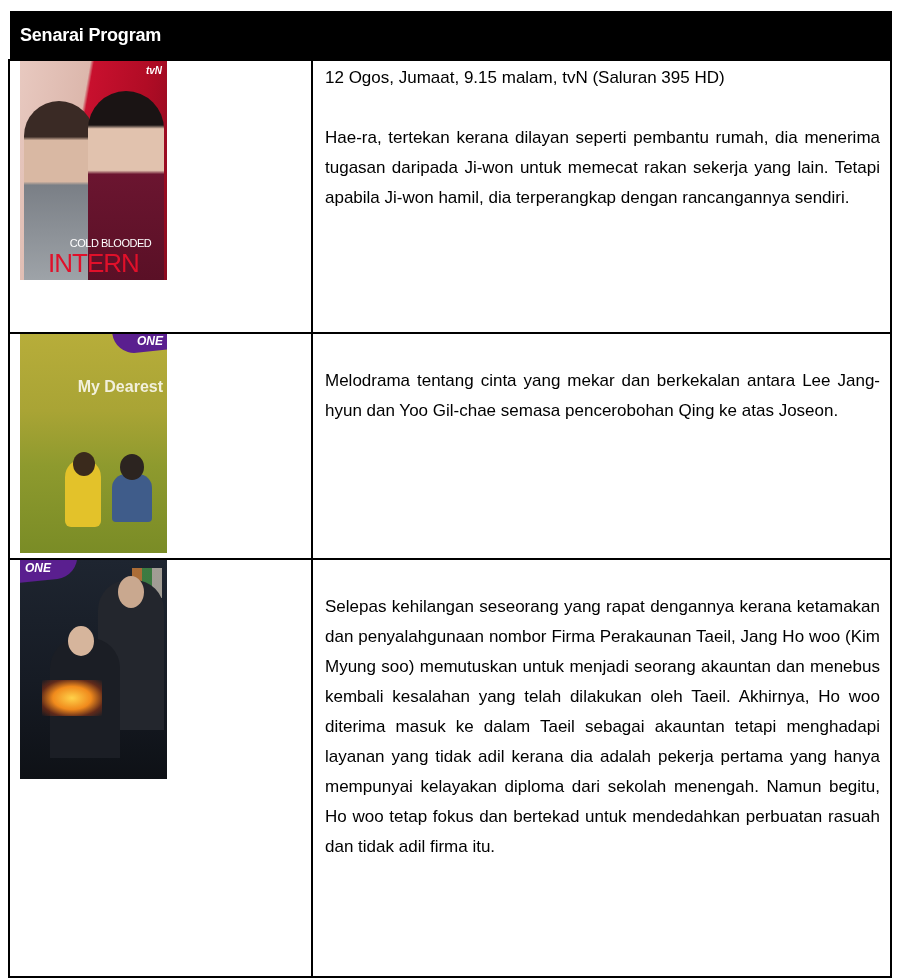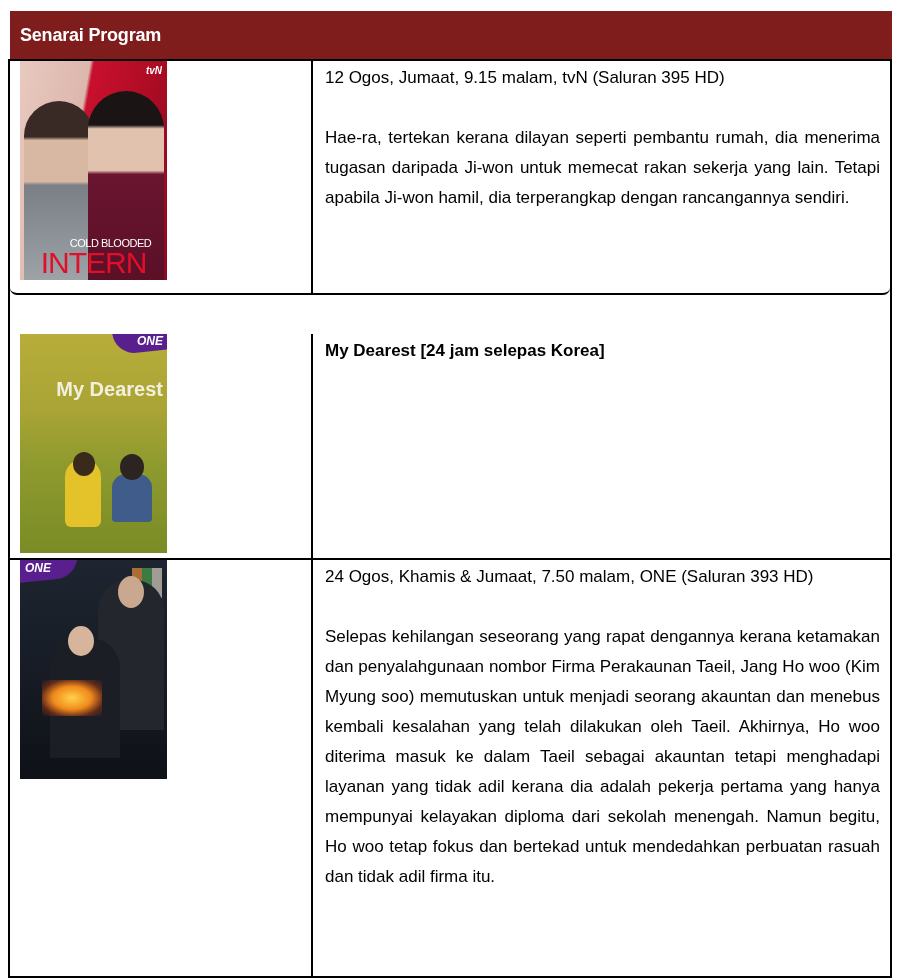--- a/index.html
+++ b/index.html
@@ -1,33 +1,33 @@
 <!DOCTYPE html>
 <html><head>
   <meta charset="utf-8">
   <style>
     * { box-sizing: border-box; margin: 0; padding: 0; }
     html, body { width: 900px; height: 980px; background: #ffffff; overflow: hidden; }
     body { font-family: "Liberation Sans", sans-serif; color: #000; position: relative; }
 
     .header {
       position: absolute; left: 10px; top: 11px; width: 882px; height: 48px;
-      background: #7f1d1d;
+      background: #000000;
       color: #ffffff; font-weight: bold; font-size: 18px;
       display: flex; align-items: center; padding-left: 10px;
       letter-spacing: -0.2px;
     }
 
     .table {
       position: absolute; left: 8px; top: 59px; width: 884px; height: 919px;
       border: 2px solid #000;
     }
     .row { position: absolute; left: 0; width: 880px; border-bottom: 2px solid #000; }
     .row:last-child { border-bottom: none; }
-    .row-1 { top: 0; height: 234px; border-radius: 7px; }
+    .row-1 { top: 0; height: 273px; }
     .row-2 { top: 273px; height: 226px; }
     .row-3 { top: 499px; height: 416px; }
     .cell-img {
       position: absolute; left: 0; top: 0; width: 303px; height: 100%;
       border-right: 2px solid #000;
     }
     .cell-text {
       position: absolute; left: 305px; top: 0; width: 575px; height: 100%;
       padding: 2px 10px 0 10px;
       font-size: 17px; line-height: 30px;
@@ -44,29 +44,29 @@
       background: linear-gradient(100deg, #e8c9c0 0%, #dcb7ac 38%, #c8102e 40%, #b10c25 70%, #8a0a1f 100%);
     }
     .poster-1 .fig-a { position: absolute; left: 4px; top: 40px; width: 70px; height: 179px;
       background: linear-gradient(180deg, #3a2a25 0%, #3a2a25 20%, #d9b8a3 22%, #d9b8a3 45%, #7a7f86 47%, #9ea3a8 100%);
       border-radius: 35px 35px 0 0; }
     .poster-1 .fig-b { position: absolute; left: 68px; top: 30px; width: 76px; height: 189px;
       background: linear-gradient(180deg, #1a1414 0%, #1a1414 18%, #e1c2ae 20%, #e1c2ae 42%, #6b1530 44%, #5a1026 100%);
       border-radius: 38px 38px 0 0; }
     .poster-1 .logo { position: absolute; right: 5px; top: 4px; color: #fff; font-weight: bold; font-style: italic; font-size: 10px; }
     .poster-1 .t1 { position: absolute; left: 0; right: 0; top: 176px; text-align: center; color: #fff; font-size: 11px; letter-spacing: -0.5px; padding-left: 34px; }
-    .poster-1 .t2 { position: absolute; left: 0; right: 0; top: 188px; text-align: center; color: #e0102a; font-size: 30px; letter-spacing: -1px; line-height: 28px; }
+    .poster-1 .t2 { position: absolute; left: 0; right: 0; top: 188px; text-align: center; color: #e0102a; font-size: 26px; letter-spacing: -1px; line-height: 28px; }
 
     
     .poster-2 { top: 0; height: 219px;
       background: linear-gradient(180deg, #b7ad3a 0%, #a9a435 35%, #8e9a2e 60%, #7a8c26 100%);
     }
     .poster-2 .logo-bg { position: absolute; right: -6px; top: -8px; width: 60px; height: 26px; background: #5a1f8f; border-radius: 0 0 0 22px; transform: rotate(-6deg); }
     .poster-2 .logo { position: absolute; right: 4px; top: 0px; color: #fff; font-weight: bold; font-style: italic; font-size: 12px; }
-    .poster-2 .t1 { position: absolute; right: 4px; top: 44px; color: #f2f0dc; font-weight: bold; font-size: 20px; }
+    .poster-2 .t1 { position: absolute; right: 4px; top: 44px; color: #f2f0dc; font-weight: bold; font-size: 16px; }
     .poster-2 .girl { position: absolute; left: 45px; top: 125px; width: 36px; height: 68px; background: #e3c22a; border-radius: 18px 18px 6px 6px; }
     .poster-2 .girl-head { position: absolute; left: 53px; top: 118px; width: 22px; height: 24px; background: #3a2a1c; border-radius: 50%; }
     .poster-2 .boy { position: absolute; left: 92px; top: 140px; width: 40px; height: 48px; background: #3f5c8a; border-radius: 14px 14px 4px 4px; }
     .poster-2 .boy-head { position: absolute; left: 100px; top: 120px; width: 24px; height: 26px; background: #2c2420; border-radius: 50%; }
 
     
     .poster-3 { top: 0; height: 219px;
       background: linear-gradient(180deg, #1e2530 0%, #161b24 55%, #0e1116 100%);
     }
     .poster-3 .logo-bg { position: absolute; left: -6px; top: -8px; width: 64px; height: 28px; background: #5a1f8f; border-radius: 0 0 22px 0; transform: rotate(-6deg); }
@@ -112,38 +112,37 @@
         <div class="logo-bg"></div>
         <span class="logo">ONE</span>
         <div class="t1">My Dearest</div>
         <div class="girl"></div>
         <div class="girl-head"></div>
         <div class="boy"></div>
         <div class="boy-head"></div>
       </div>
     </div>
     <div class="cell-text">
-      <div class="title">My Dearest [24 jam selepas Korea]</div>
       <div class="gap"></div>
+      <div class="desc">Melodrama tentang cinta yang mekar dan berkekalan antara Lee Jang-hyun dan Yoo Gil-chae semasa pencerobohan Qing ke atas Joseon.</div>
     </div>
   </div>
 
   <div class="row row-3">
     <div class="cell-img">
       <div class="poster poster-3">
         <div class="wall"></div>
         <div class="man-b"></div>
         <div class="man-b-head"></div>
         <div class="man-a"></div>
         <div class="man-a-head"></div>
         <div class="fire"></div>
         <div class="logo-bg"></div>
         <span class="logo">ONE</span>
       </div>
     </div>
     <div class="cell-text">
-      <div>24 Ogos, Khamis &amp; Jumaat, 7.50 malam, ONE (Saluran 393 HD)</div>
       <div class="gap"></div>
       <div class="desc">Selepas kehilangan seseorang yang rapat dengannya kerana ketamakan dan penyalahgunaan nombor Firma Perakaunan Taeil, Jang Ho woo (Kim Myung soo) memutuskan untuk menjadi seorang akauntan dan menebus kembali kesalahan yang telah dilakukan oleh Taeil. Akhirnya, Ho woo diterima masuk ke dalam Taeil sebagai akauntan tetapi menghadapi layanan yang tidak adil kerana dia adalah pekerja pertama yang hanya mempunyai kelayakan diploma dari sekolah menengah. Namun begitu, Ho woo tetap fokus dan bertekad untuk mendedahkan perbuatan rasuah dan tidak adil firma itu.</div>
     </div>
   </div>
 
 </div>
 
 </body></html>

